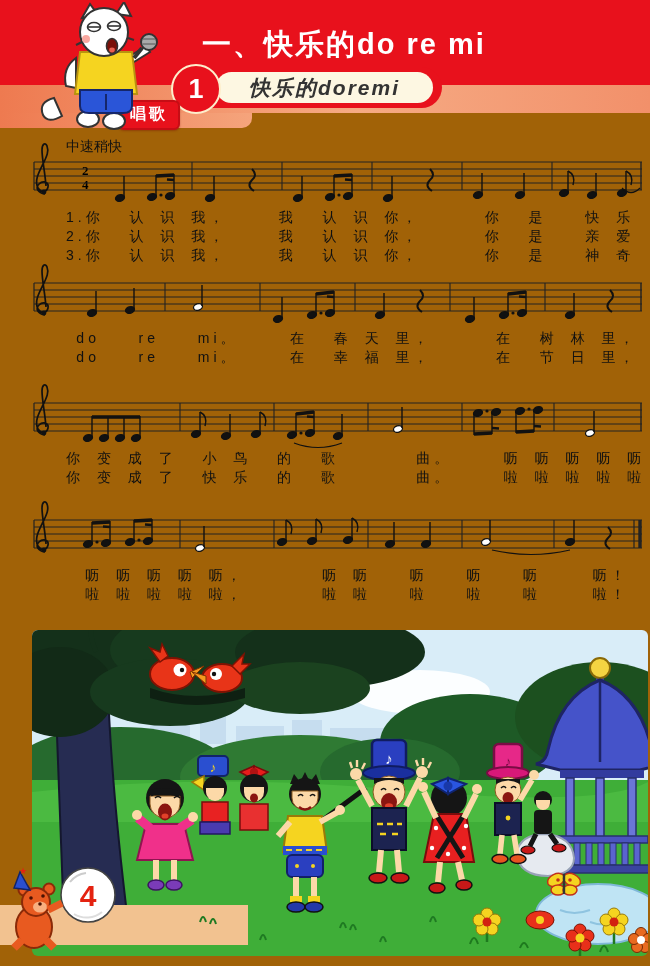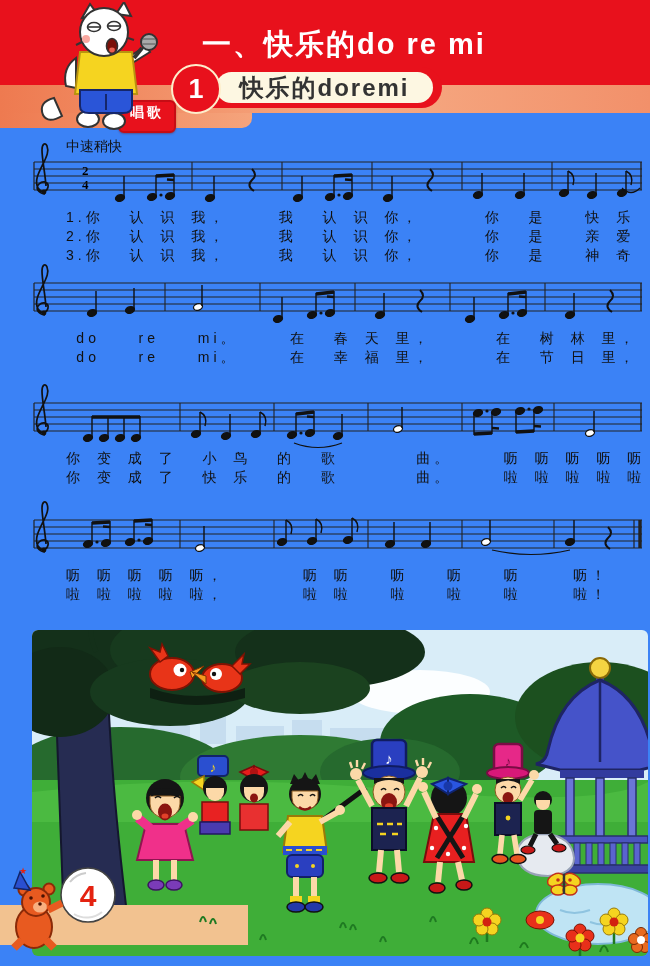--- a/index.html
+++ b/index.html
@@ -1,48 +1,48 @@
 <!DOCTYPE html>
 <html><head>
 <meta charset="utf-8">
 <style>
   html,body{margin:0;padding:0;}
   body{width:650px;height:966px;background:#fff;position:relative;
        font-family:"Liberation Sans","DejaVu Sans",sans-serif;}
-  .page{position:absolute;inset:0;width:650px;height:966px;overflow:hidden;background:#3b82f6;}
+  .page{position:absolute;inset:0;width:650px;height:966px;overflow:hidden;background:#a16207;}
 
   
   .banner-red{position:absolute;top:0;left:0;width:650px;height:86px;background:#e8111c;}
   .banner-salmon-left{position:absolute;top:85px;left:0;width:252px;height:43px;
        background:linear-gradient(90deg,#ee7a50,#f5a47c);border-bottom-right-radius:10px;}
   .banner-salmon{position:absolute;top:85px;left:0;width:650px;height:28px;
        background:linear-gradient(90deg,#ee7a50 0%,#f6ab84 55%,#f2906a 100%);}
   .main-title{position:absolute;top:25px;left:202px;color:#fff;font-size:29px;font-weight:bold;
        letter-spacing:2px;white-space:pre;}
   .lesson-pill{position:absolute;top:67px;left:178px;width:264px;height:41px;background:#e8111c;
        border-radius:22px;}
   .pill-inner{position:absolute;top:5px;left:38px;right:9px;bottom:5px;background:#fdf7e2;
        border-radius:16px;display:flex;align-items:center;justify-content:center;
-       font-size:24px;font-weight:bold;color:#333;letter-spacing:2px;}
+       font-size:21px;font-weight:bold;color:#333;letter-spacing:2px;font-style:italic;}
   .lesson-num{position:absolute;top:-3px;left:-7px;width:46px;height:46px;border-radius:50%;
        background:#e8111c;border:2px solid #fdeecb;color:#fff;font-size:27px;font-weight:bold;
        display:flex;align-items:center;justify-content:center;}
   .badge{position:absolute;top:100px;left:118px;background:#e8111c;color:#fff;font-weight:bold;
-       font-size:14px;padding:2px 10px 9px;border-radius:6px;border:2px solid #c60d15;
+       font-size:16px;padding:2px 10px 3px;border-radius:6px;border:2px solid #c60d15;
        letter-spacing:3px;box-shadow:0 1px 2px rgba(120,20,10,.4);}
   .credits{position:absolute;top:117px;right:16px;text-align:right;font-size:14px;color:#1a1a1a;
        line-height:21px;letter-spacing:1px;white-space:pre;}
   .tempo{position:absolute;top:138px;left:66px;font-size:14px;font-weight:normal;color:#111;}
 
   
   .system{position:absolute;left:30px;width:618px;}
   .system svg{display:block;}
   .lyric-row{white-space:pre;font-size:14px;color:#111;letter-spacing:4px;word-spacing:5px;
        line-height:19px;padding-left:36px;}
-  #system-0{top:142px;} #system-1{top:263px;text-align:center;} #system-2{top:383px;} #system-3{top:500px;}
+  #system-0{top:142px;} #system-1{top:263px;text-align:center;} #system-2{top:383px;} #system-3{top:500px;text-align:center;}
 
   .cat{position:absolute;top:2px;left:36px;z-index:5;}
   .illustration{position:absolute;top:622px;left:0;}
   .ts{font-family:"Liberation Serif","DejaVu Serif",serif;font-weight:bold;}
 </style>
 </head>
 <body>
 
 <div class="page">
 

